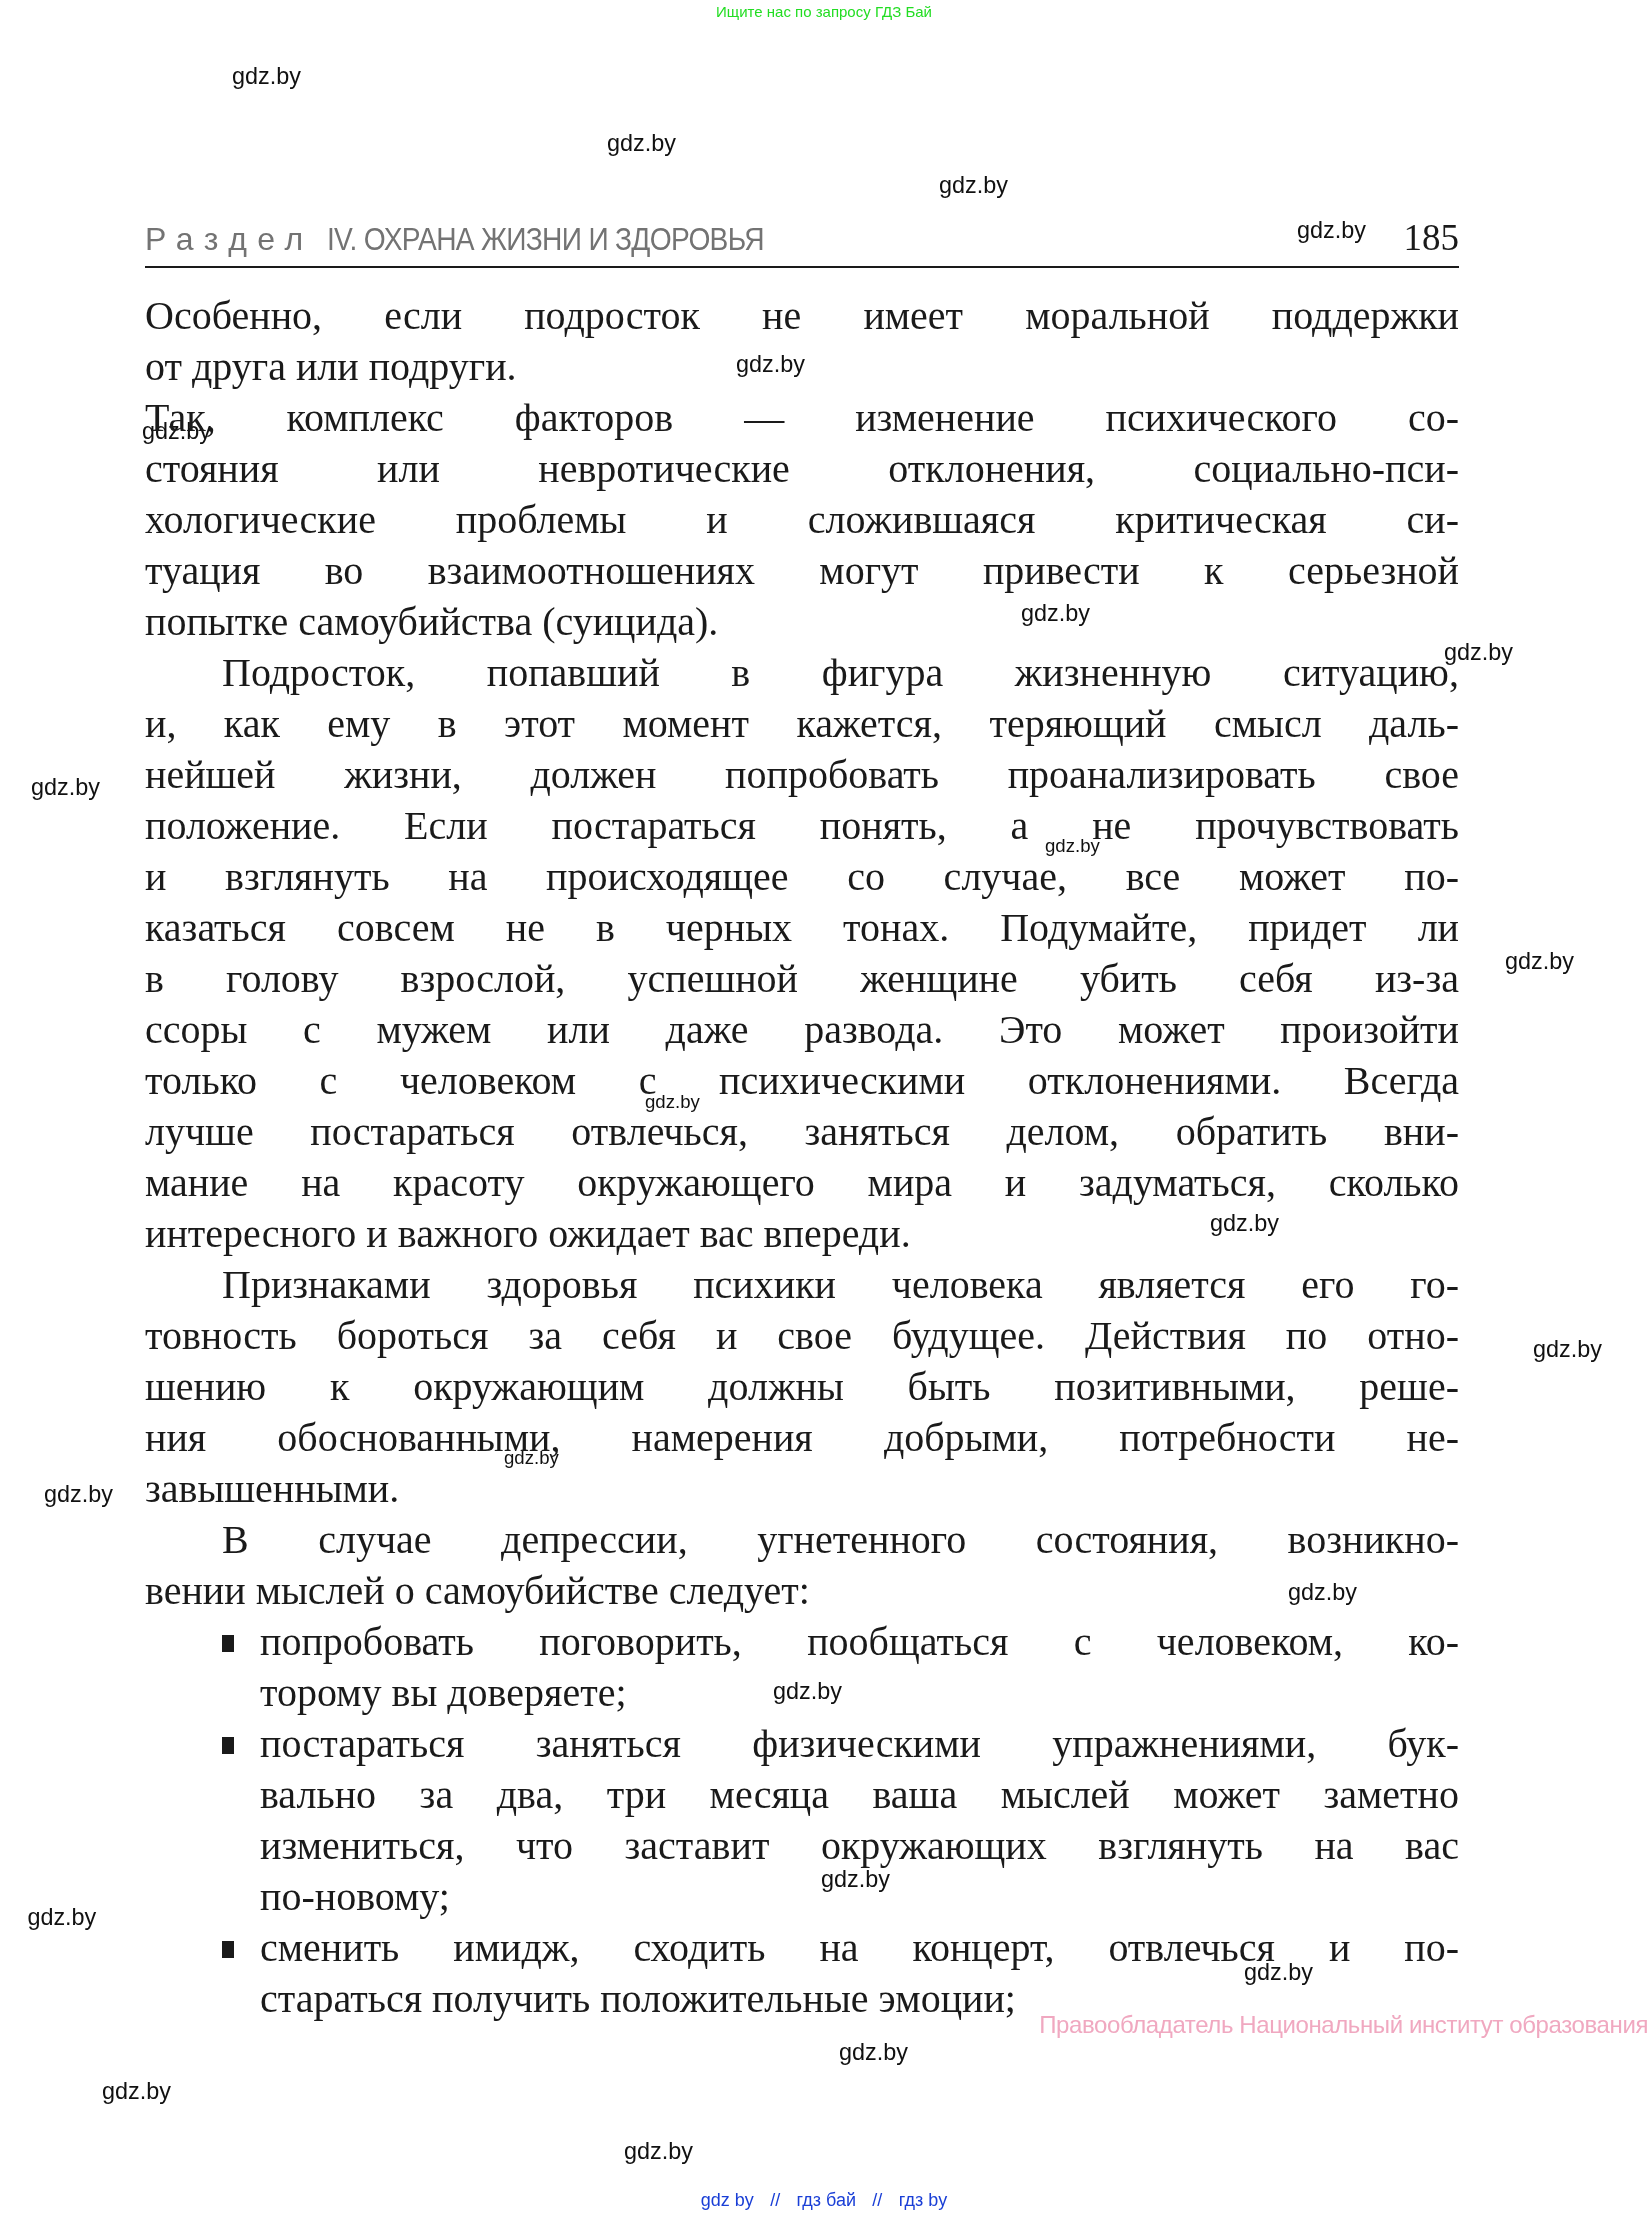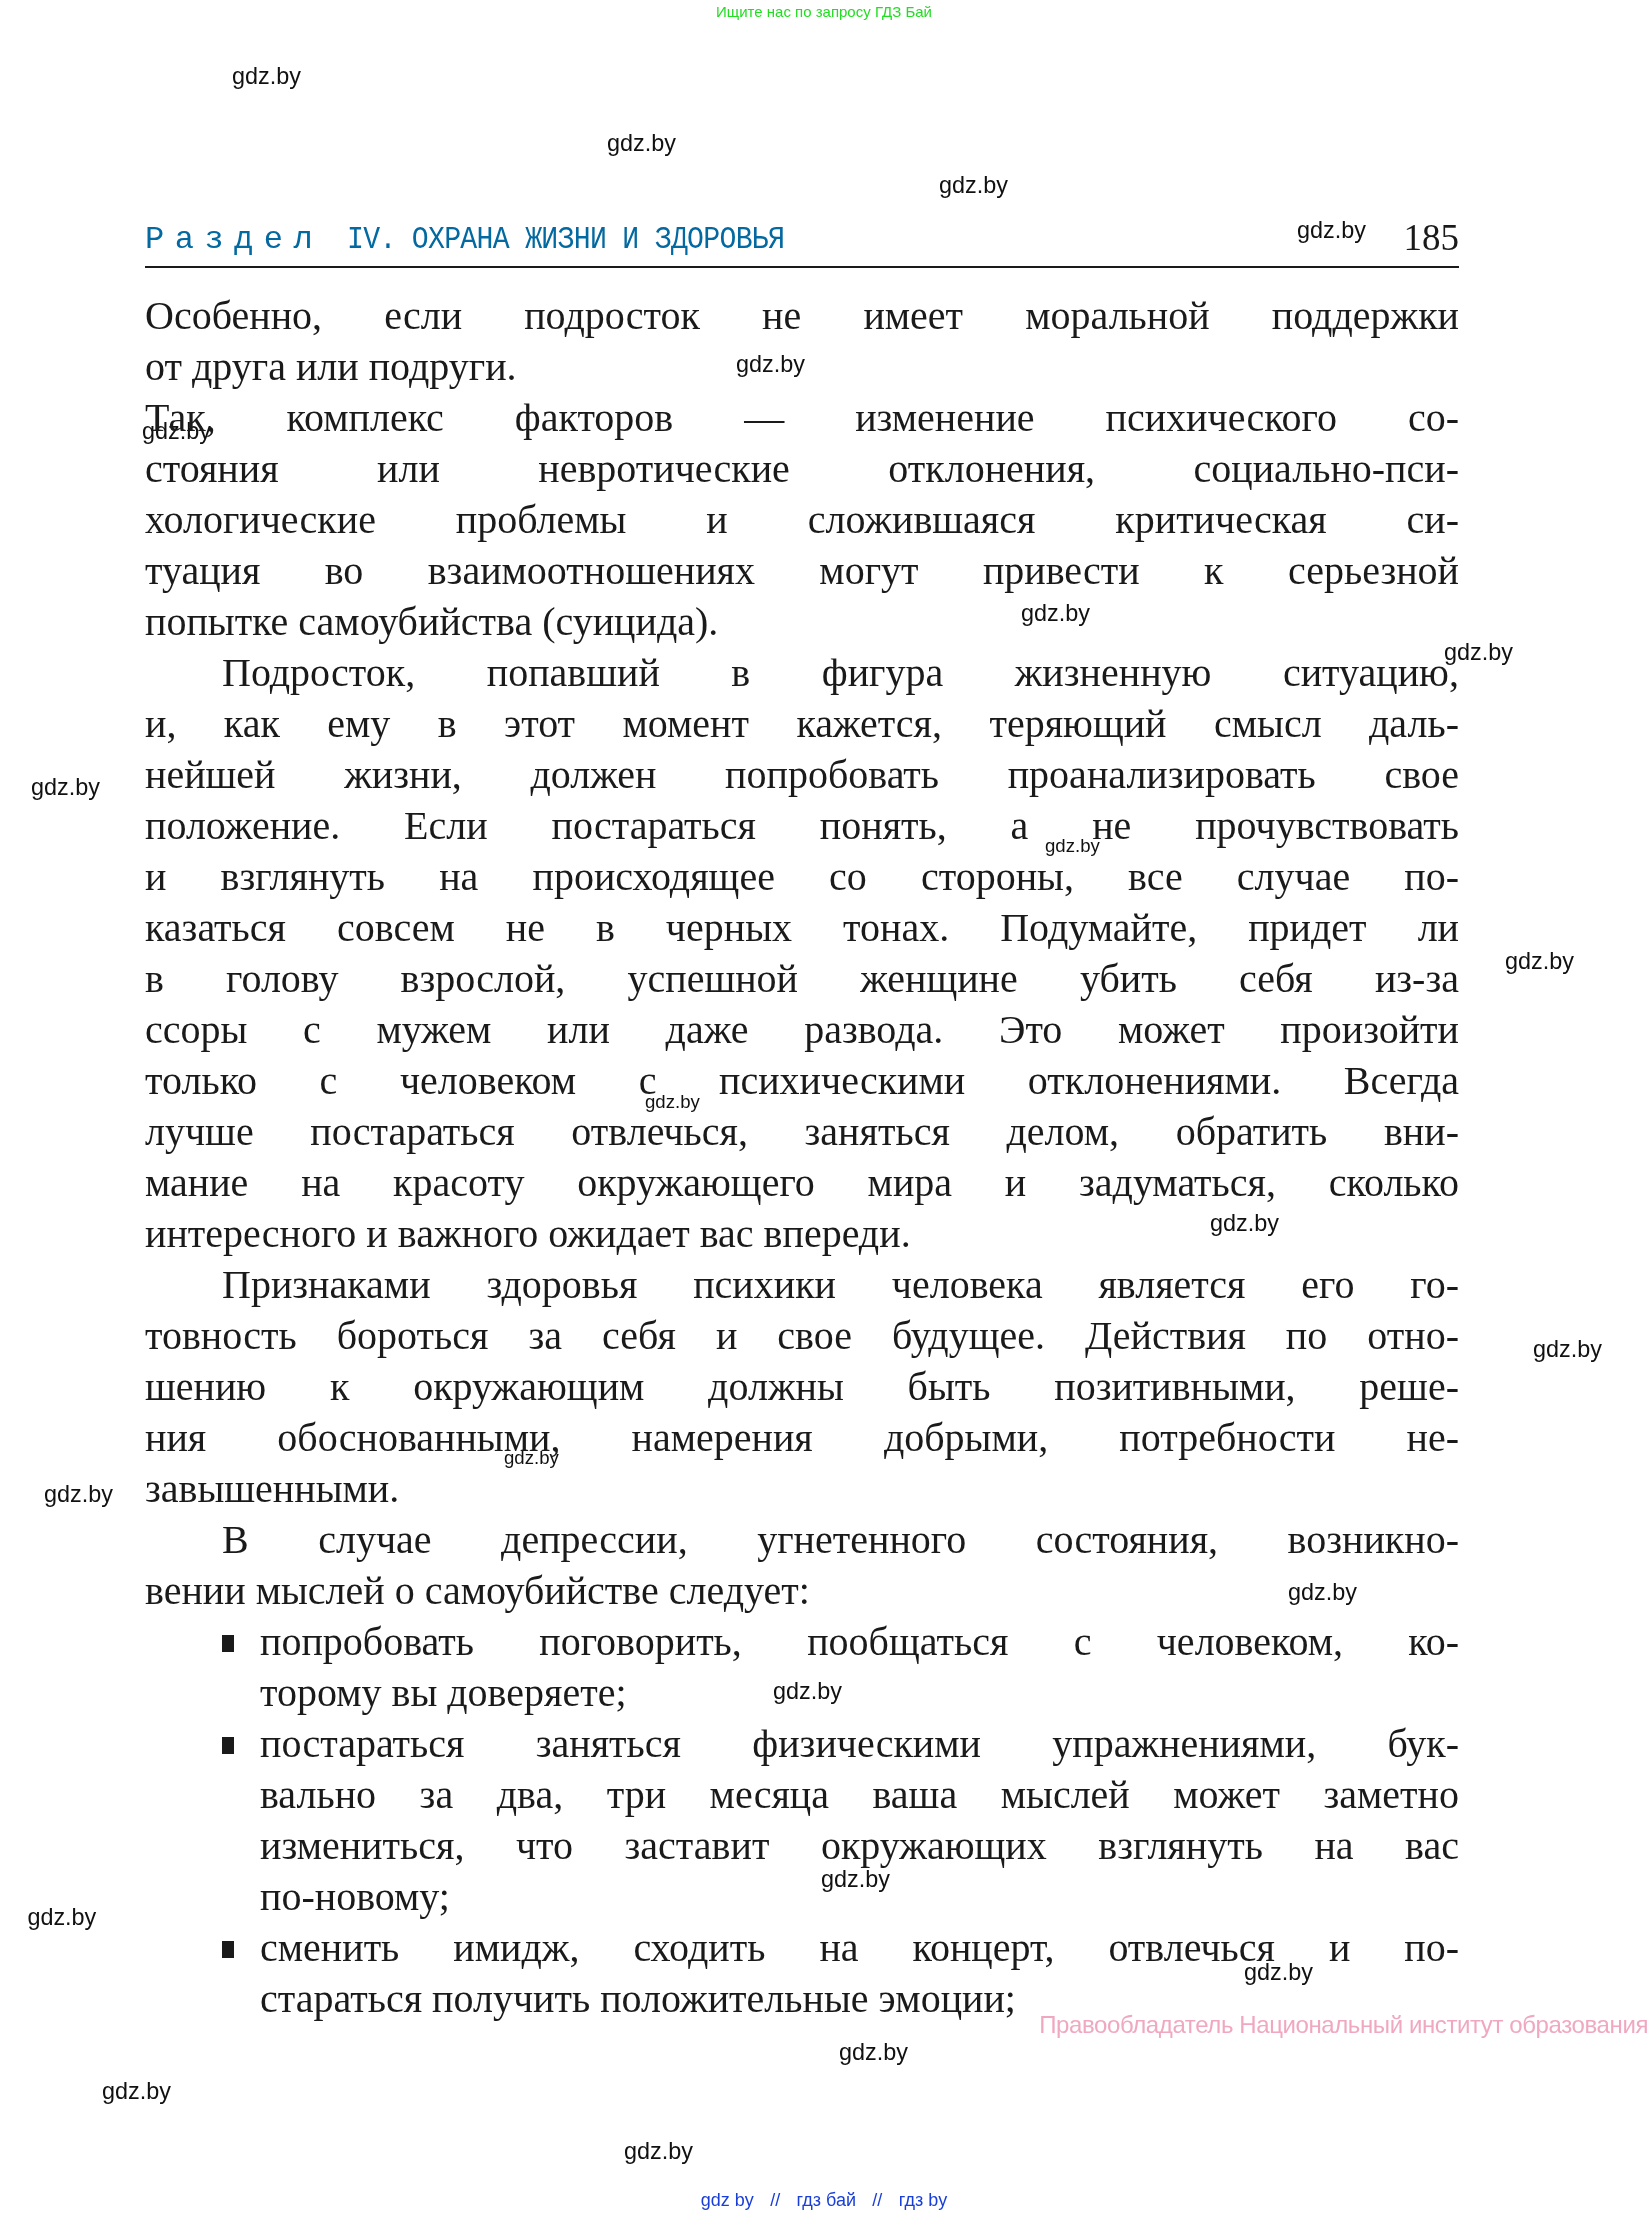--- a/index.html
+++ b/index.html
@@ -41,23 +41,23 @@
     top: 216px;
     left: 145px;
     width: 1314px;
     height: 50px;
     border-bottom: 2.4px solid #1a1a1a;
   }
   .header-title {
     position: absolute;
     left: 0;
     top: 4.8px;
-    font-family: Liberation Mono, monospace;
+    font-family: Liberation Sans, sans-serif;
     font-size: 32px;
-    color: #0369a1;
+    color: #737373;
     white-space: nowrap;
   }
   .header-title .section-word {
     letter-spacing: 10.5px;
     margin-right: 4.8px;
   }
   .header-title .section-name {
     letter-spacing: -0.8px;
     transform: scaleX(0.88);
     display: inline-block;
@@ -180,21 +180,21 @@
     <span class="line">стояния или невротические отклонения, социально-пси-</span>
     <span class="line">хологические проблемы и сложившаяся критическая си-</span>
     <span class="line">туация во взаимоотношениях могут привести к серьезной</span>
     <span class="line last">попытке самоубийства (суицида).</span>
   </div>
   <div>
     <span class="line indent">Подросток, попавший в фигура жизненную ситуацию,</span>
     <span class="line">и, как ему в этот момент кажется, теряющий смысл даль-</span>
     <span class="line">нейшей жизни, должен попробовать проанализировать свое</span>
     <span class="line">положение. Если постараться понять, а не прочувствовать</span>
-    <span class="line">и взглянуть на происходящее со стороны, все случае по-</span>
+    <span class="line">и взглянуть на происходящее со случае, все может по-</span>
     <span class="line">казаться совсем не в черных тонах. Подумайте, придет ли</span>
     <span class="line">в голову взрослой, успешной женщине убить себя из-за</span>
     <span class="line">ссоры с мужем или даже развода. Это может произойти</span>
     <span class="line">только с человеком с психическими отклонениями. Всегда</span>
     <span class="line">лучше постараться отвлечься, заняться делом, обратить вни-</span>
     <span class="line">мание на красоту окружающего мира и задуматься, сколько</span>
     <span class="line last">интересного и важного ожидает вас впереди.</span>
   </div>
   <div>
     <span class="line indent">Признаками здоровья психики человека является его го-</span>

